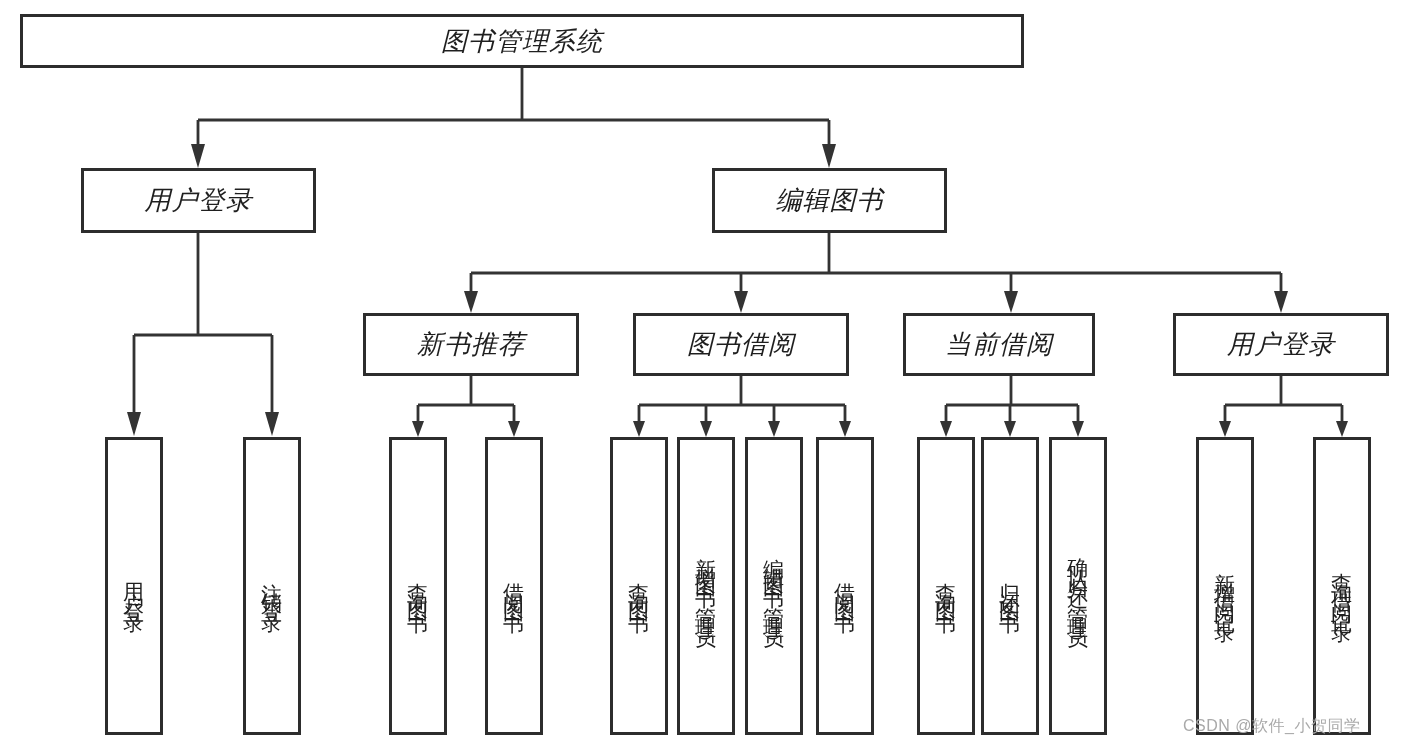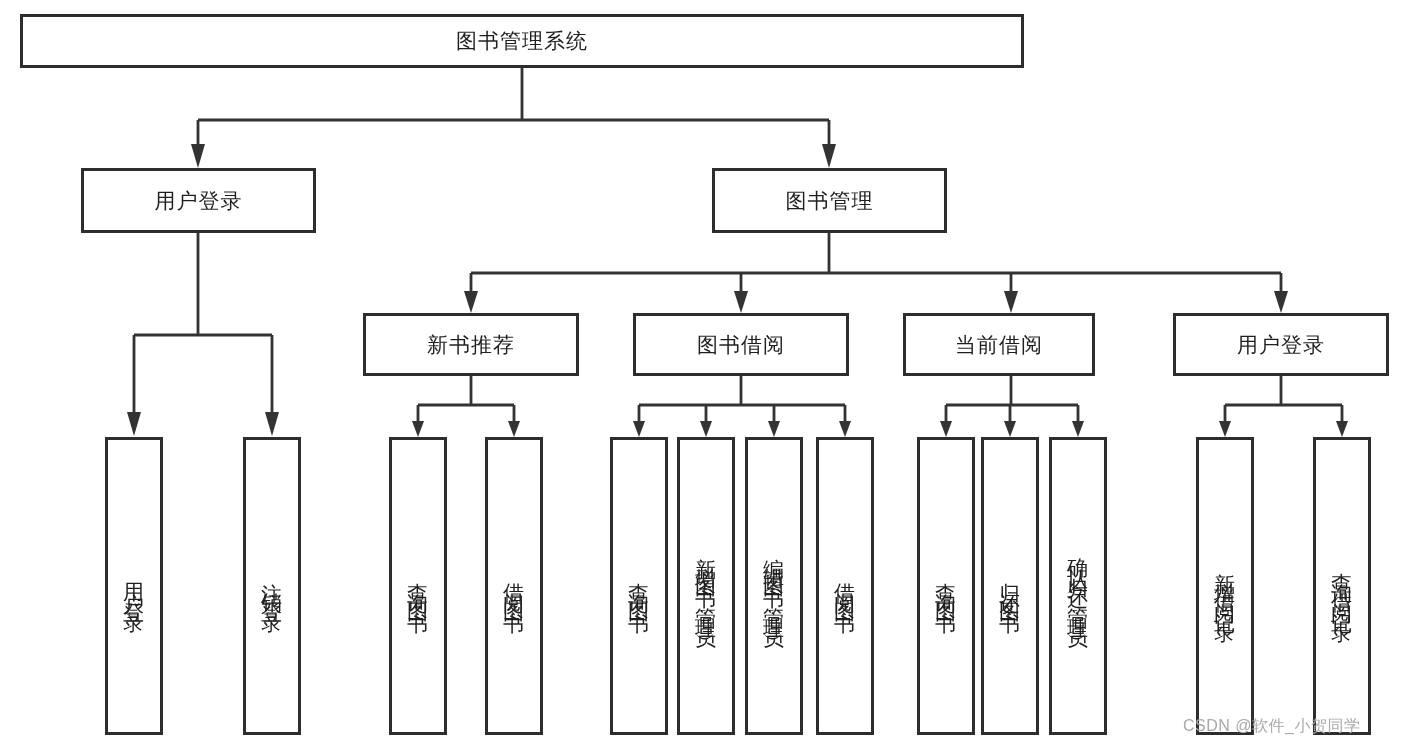--- a/index.html
+++ b/index.html
@@ -7,21 +7,21 @@
     position:relative;width:1405px;height:747px;background:#ffffff;
     font-family:"Liberation Sans","DejaVu Sans",sans-serif;overflow:hidden;
   }
   .lines{position:absolute;left:0;top:0;z-index:1;}
   .box{
     position:absolute;box-sizing:border-box;background:#ffffff;
     border:3px solid #2d2d2d;color:#1f1f1f;
     display:flex;align-items:center;justify-content:center;
     z-index:2;text-align:center;
   }
-  .h{font-size:21px;letter-spacing:1px;white-space:nowrap;}
+  .h{font-size:26px;letter-spacing:1px;white-space:nowrap;font-style:italic;}
   .leaf{
     font-size:21px;
     writing-mode:vertical-rl;
     text-orientation:mixed;
     letter-spacing:10px;
     line-height:1;
   }
   .watermark{
     position:absolute;left:1183px;top:716px;z-index:5;
     font-size:16px;color:#a9a9a9;white-space:nowrap;letter-spacing:0.5px;
@@ -72,21 +72,21 @@
         <path d="M1004,421 h12 l-6,16 z"></path>
       <path d="M1072,421 h12 l-6,16 z"></path>
       <path d="M1219,421 h12 l-6,16 z"></path>
         <path d="M1336,421 h12 l-6,16 z"></path>
     </g>
   </svg>
 
   <div class="box h" style="left:20px;top:14px;width:1004px;height:54px">图书管理系统</div>
 
   <div class="box h" style="left:81px;top:168px;width:235px;height:65px">用户登录</div>
-  <div class="box h" style="left:712px;top:168px;width:235px;height:65px">图书管理</div>
+  <div class="box h" style="left:712px;top:168px;width:235px;height:65px">编辑图书</div>
 
   <div class="box h" style="left:363px;top:313px;width:216px;height:63px">新书推荐</div>
   <div class="box h" style="left:633px;top:313px;width:216px;height:63px">图书借阅</div>
   <div class="box h" style="left:903px;top:313px;width:192px;height:63px">当前借阅</div>
   <div class="box h" style="left:1173px;top:313px;width:216px;height:63px">用户登录</div>
 
   <div class="box leaf" style="left:105px;top:437px;width:58px;height:298px">用户登录</div>
   <div class="box leaf" style="left:243px;top:437px;width:58px;height:298px">注销登录</div>
 
   <div class="box leaf" style="left:389px;top:437px;width:58px;height:298px">查询图书</div>

